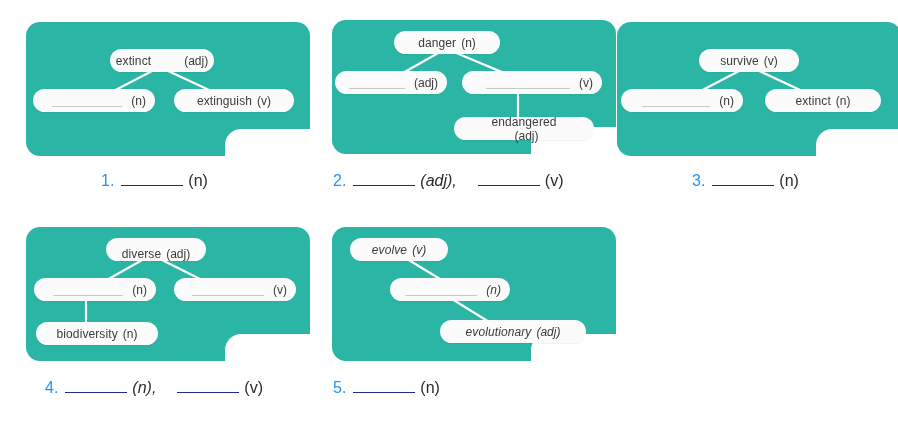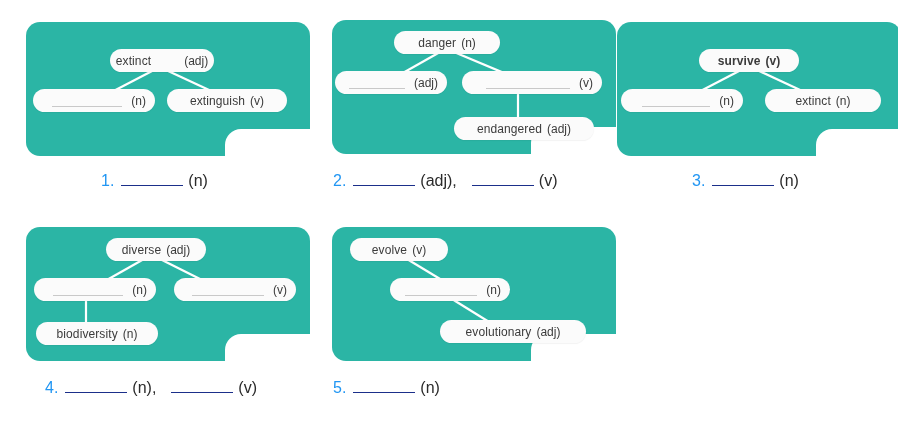--- a/index.html
+++ b/index.html
@@ -75,21 +75,21 @@
     margin-right:7px;
   }
   .caption .cblank{
     display:inline-block;
     width:62px;
     border-bottom:1.6px solid #1b2f8a;
     height:13px;
     margin:0 5px 0 0;
   }
   .caption .cpos{color:#2b2b2b;}
-  .caption .comma{margin-right:15px;}
+  .caption .comma{margin-right:21px;font-style:italic;}
 </style>
 </head>
 <body>
 
 <div id="stage">
 
   <div class="card" style="left:26px;top:22px;">
     <div class="card-bg"></div>
     <div class="card-notch"></div>
     <div class="diagram">
@@ -98,21 +98,21 @@
         <line x1="140" y1="48" x2="196" y2="74" stroke="#ffffff" stroke-width="2.2"></line>
       </svg>
       <div class="pill center" style="left:84px;top:27px;width:104px;gap:28px;">
         <span class="word">extinct</span>
         <span class="pos">(adj)</span>
       </div>
       <div class="pill right" style="left:7px;top:67px;width:122px;">
         <span class="blank" style="width:70px;"></span>
         <span class="pos">(n)</span>
       </div>
-      <div class="pill center" style="left:141px;top:67px;width:120px;">
+      <div class="pill center" style="left:148px;top:67px;width:120px;">
         <span class="word">extinguish</span>
         <span class="pos">(v)</span>
       </div>
     </div>
   </div>
 
   <div class="card" style="left:332px;top:20px;">
     <div class="card-bg"></div>
     <div class="card-notch"></div>
     <div class="diagram">
@@ -126,36 +126,36 @@
         <span class="pos">(n)</span>
       </div>
       <div class="pill right" style="left:3px;top:51px;width:112px;">
         <span class="blank" style="width:56px;"></span>
         <span class="pos">(adj)</span>
       </div>
       <div class="pill right" style="left:130px;top:51px;width:140px;">
         <span class="blank" style="width:84px;"></span>
         <span class="pos">(v)</span>
       </div>
-      <div class="pill center" style="left:122px;top:97px;width:140px;">
+      <div class="pill center" style="left:122px;top:97px;width:140px;flex-direction:column;">
         <span class="word">endangered</span>
         <span class="pos">(adj)</span>
       </div>
     </div>
   </div>
 
   <div class="card" style="left:617px;top:22px;">
     <div class="card-bg"></div>
     <div class="card-notch"></div>
     <div class="diagram">
       <svg class="svg-links" viewBox="0 0 284 134" preserveAspectRatio="none">
         <line x1="124" y1="48" x2="74" y2="74" stroke="#ffffff" stroke-width="2.2"></line>
         <line x1="140" y1="48" x2="196" y2="74" stroke="#ffffff" stroke-width="2.2"></line>
       </svg>
-      <div class="pill center" style="left:82px;top:27px;width:100px;font-weight:bold;">
+      <div class="pill center" style="left:82px;top:27px;width:100px;">
         <span class="word">survive</span>
         <span class="pos">(v)</span>
       </div>
       <div class="pill right" style="left:4px;top:67px;width:122px;">
         <span class="blank" style="width:68px;"></span>
         <span class="pos">(n)</span>
       </div>
       <div class="pill center" style="left:148px;top:67px;width:116px;">
         <span class="word">extinct</span>
         <span class="pos">(n)</span>
@@ -165,40 +165,40 @@
 
   <div class="card" style="left:26px;top:227px;">
     <div class="card-bg"></div>
     <div class="card-notch"></div>
     <div class="diagram">
       <svg class="svg-links" viewBox="0 0 284 134" preserveAspectRatio="none">
         <line x1="118" y1="32" x2="72" y2="58" stroke="#ffffff" stroke-width="2.2"></line>
         <line x1="134" y1="32" x2="186" y2="58" stroke="#ffffff" stroke-width="2.2"></line>
         <line x1="60" y1="72" x2="60" y2="100" stroke="#ffffff" stroke-width="2.2"></line>
       </svg>
-      <div class="pill center" style="left:80px;top:11px;width:100px;">
+      <div class="pill center" style="left:80px;top:11px;width:100px;align-items:flex-end;">
         <span class="word">diverse</span>
         <span class="pos">(adj)</span>
       </div>
       <div class="pill right" style="left:8px;top:51px;width:122px;">
         <span class="blank" style="width:70px;"></span>
         <span class="pos">(n)</span>
       </div>
       <div class="pill right" style="left:148px;top:51px;width:122px;">
         <span class="blank" style="width:72px;"></span>
         <span class="pos">(v)</span>
       </div>
       <div class="pill center" style="left:10px;top:95px;width:122px;justify-content:center;">
         <span class="word">biodiversity</span>
         <span class="pos">(n)</span>
       </div>
     </div>
   </div>
 
-  <div class="card" style="left:332px;top:227px;">
+  <div class="card" style="left:332px;top:227px;font-style:italic;">
     <div class="card-bg"></div>
     <div class="card-notch"></div>
     <div class="diagram">
       <svg class="svg-links" viewBox="0 0 284 134" preserveAspectRatio="none">
         <line x1="75" y1="32" x2="118" y2="58" stroke="#ffffff" stroke-width="2.2"></line>
         <line x1="120" y1="72" x2="162" y2="98" stroke="#ffffff" stroke-width="2.2"></line>
       </svg>
       <div class="pill center" style="left:18px;top:11px;width:98px;">
         <span class="word">evolve</span>
         <span class="pos">(v)</span>

